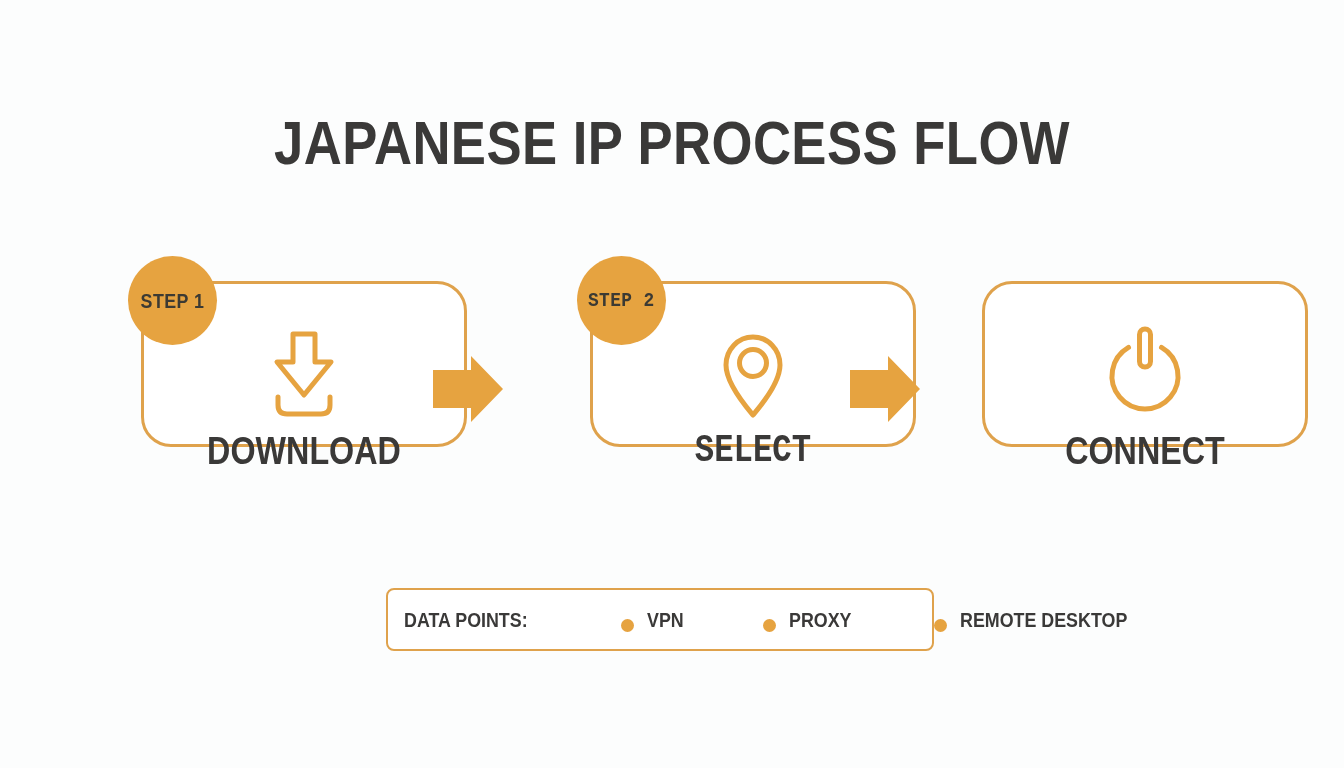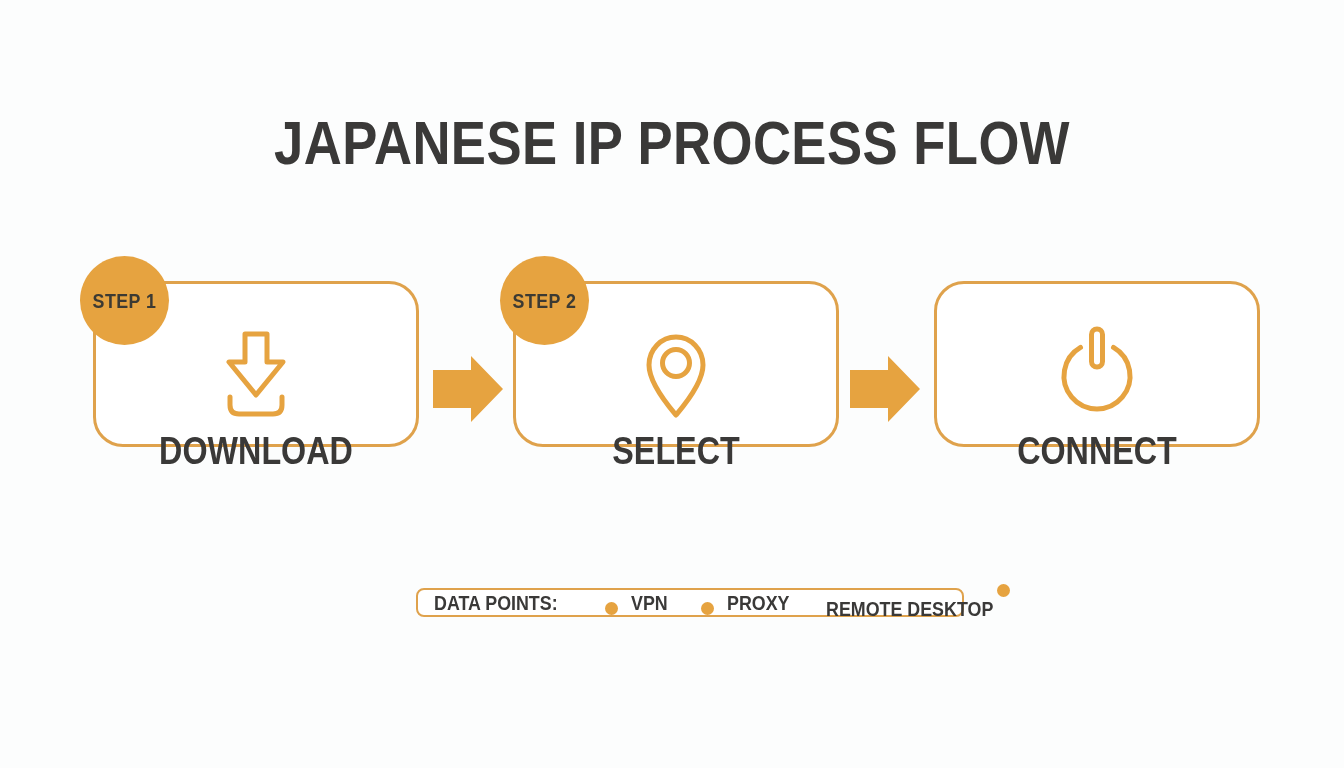--- a/index.html
+++ b/index.html
@@ -37,23 +37,24 @@
   }
 
   .card {
     position: absolute;
     top: 281px;
     width: 326px;
     height: 166px;
     background: #ffffff;
     border: 3px solid var(--border, #DFA24C);
     border-radius: 30px;
+    margin-left: 48px;
   }
   .card-1 { left: 93px; }
-  .card-2 { left: 513px; }
+  .card-2 { left: 542px; font-family: Liberation Mono, monospace; }
   .card-3 { left: 934px; }
 
   .badge {
     position: absolute;
     top: -28px;
     left: -16px;
     width: 89px;
     height: 89px;
     border-radius: 50%;
     background: var(--accent, #E6A340);
@@ -96,42 +97,43 @@
     top: 356px;
     width: 70px;
     height: 66px;
   }
   .flow-arrow-1 { left: 433px; }
   .flow-arrow-2 { left: 850px; }
 
   .legend {
     position: absolute;
     top: 588px;
-    left: 416px;
+    left: 386px;
     width: 548px;
-    height: 29px;
+    height: 63px;
     background: #ffffff;
     border: 2px solid var(--border, #DFA24C);
     border-radius: 8px;
     display: flex;
     align-items: center;
     padding: 0 16px;
+    gap: 46px;
   }
   .legend-title {
     font-size: 21px;
     color: var(--text-dark, #3A3938);
     margin-right: 26px;
     transform-origin: left center;
   }
   .legend-item {
     display: flex;
     align-items: flex-end;
     margin-right: 26px;
   }
-  .legend-item:last-child { margin-right: 0; flex-direction: column; }
+  .legend-item:last-child { margin-right: 0; }
   .legend-dot {
     width: 13px;
     height: 13px;
     border-radius: 50%;
     background: var(--accent, #E6A340);
     margin-right: 13px;
     flex: 0 0 auto;
   }
   .legend-item .cond {
     font-size: 21px;

